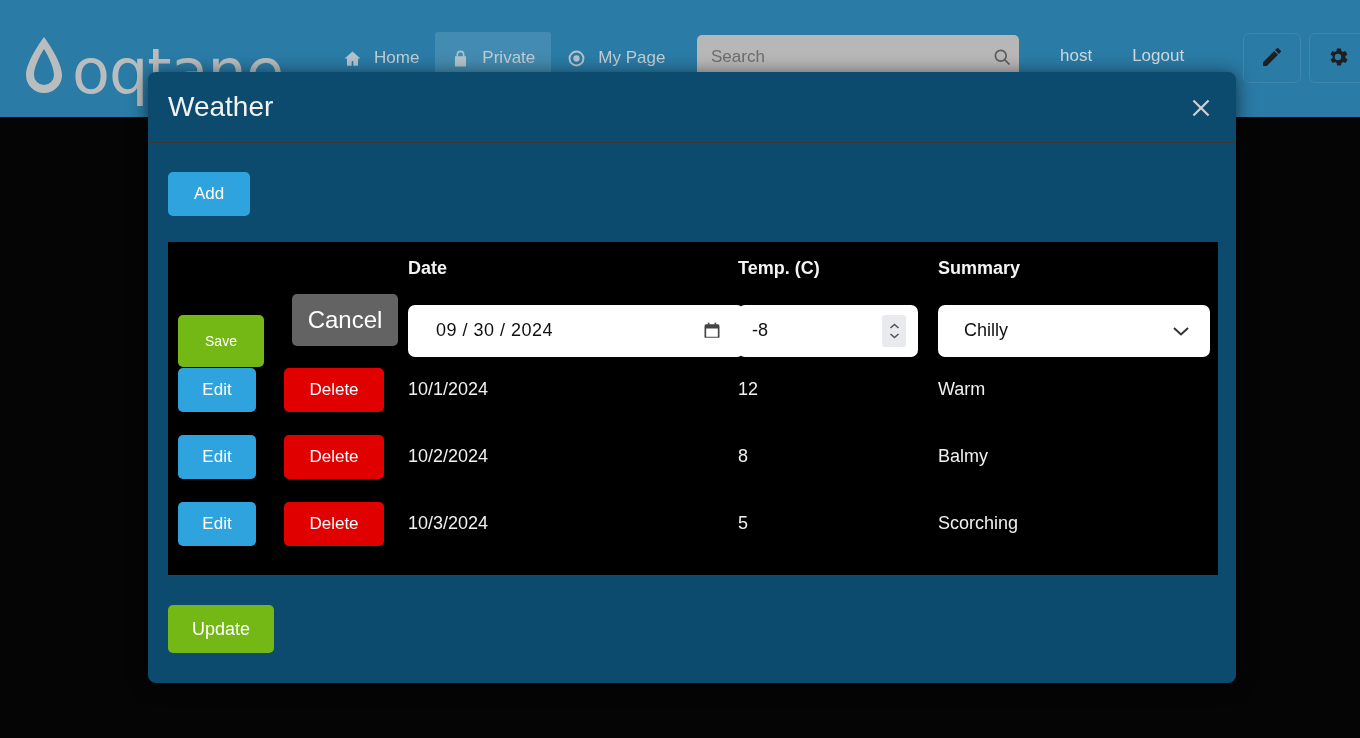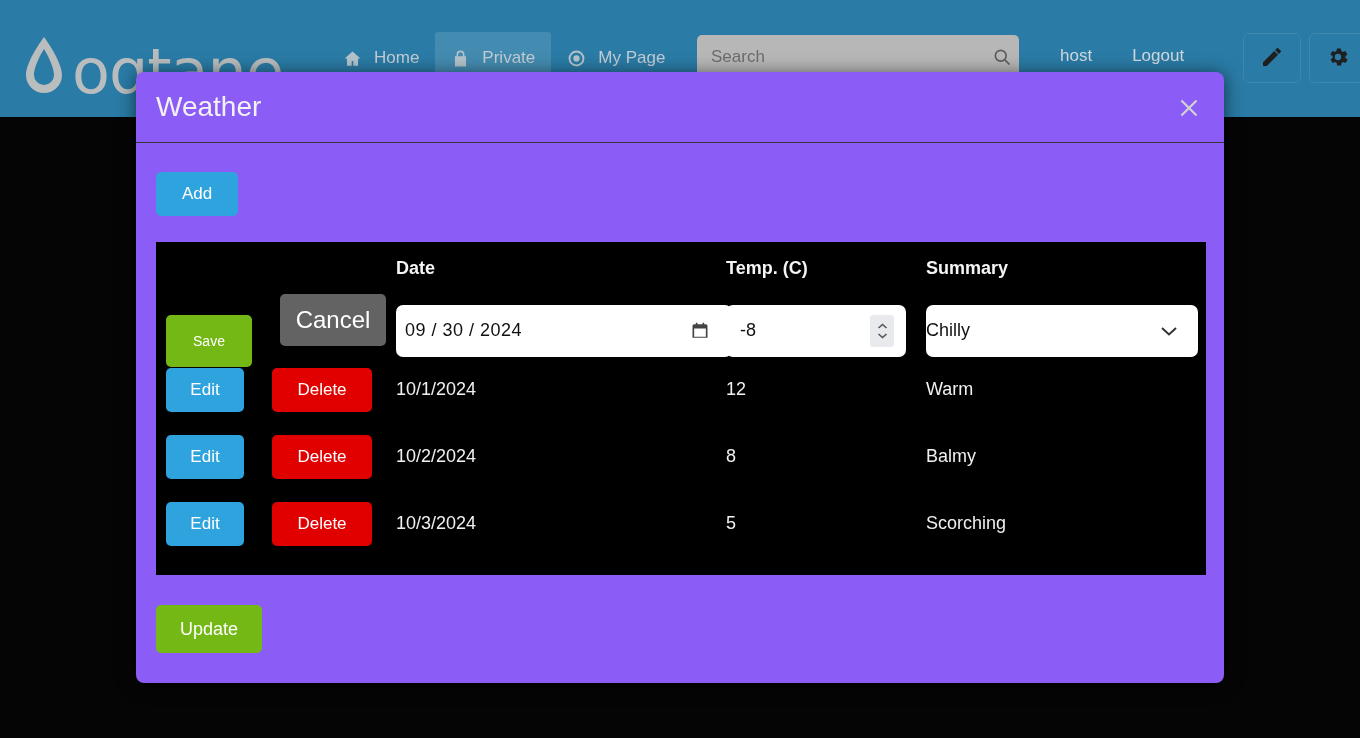--- a/index.html
+++ b/index.html
@@ -55,22 +55,22 @@
   .icon-btns { position:absolute; left:1243px; top:33px; display:flex; gap:8px; }
   .icon-btn {
     width:58px; height:50px; border:1px solid #3f87ad; border-radius:6px;
     display:flex; align-items:center; justify-content:center; cursor:pointer;
     background:transparent; color:#1f1f1f;
   }
   .icon-btn svg { width:24px; height:24px; fill:currentColor; }
 
   
   .modal {
-    position:absolute; left:136px; top:72px; width:1088px; height:611px;
-    background:#8b5cf6; border-radius:8px; overflow:hidden;
+    position:absolute; left:148px; top:72px; width:1088px; height:611px;
+    background:#0c4a6e; border-radius:8px; overflow:hidden;
     box-shadow: 0 2px 18px rgba(0,0,0,0.6);
   }
   .modal-head {
     position:relative; height:71px; border-bottom:1px solid #383838;
     display:flex; align-items:center;
   }
   .modal-title { margin-left:20px; font-size:28px; color:#f2f2f2; font-weight:400; }
   .modal-close {
     position:absolute; right:18px; top:20px; width:34px; height:34px;
     display:flex; align-items:center; justify-content:center;
@@ -102,42 +102,42 @@
     align-items:center;
   }
   .hrow { height:52px; }
   .th { color:#f4f4f4; font-size:18px; font-weight:bold; }
   .editrow { height:62px; }
   .datarow { height:67px; }
   .cell-actions { display:flex; gap:28px; padding-left:10px; }
   .cell-text { color:#f0f0f0; font-size:18px; }
   .date-box {
     position:relative; width:336px; height:52px; background:#fff; border-radius:7px;
-    display:flex; align-items:center; padding:0 9px;
+    display:flex; align-items:center; padding:0 28px;
   }
   .date-box .val { font-size:18px; color:#111; letter-spacing:0.5px; }
   .cal-icon { position:absolute; right:22px; top:16px; width:20px; height:20px; color:#444; }
   .cal-icon svg { width:20px; height:20px; fill:currentColor; }
 
   .num-box {
     position:relative; width:180px; height:52px; background:#fff; border-radius:7px;
     display:flex; align-items:center; padding:0 14px;
   }
   .num-box .val { font-size:18px; color:#111; }
   .spin {
     position:absolute; right:12px; top:10px; width:24px; height:32px;
     background:#e8eaee; border-radius:3px;
     display:flex; flex-direction:column; align-items:center; justify-content:center; gap:2px;
     cursor:pointer; color:#555;
   }
   .spin svg { width:11px; height:7px; stroke:currentColor; fill:none; stroke-width:1.6; }
 
   .sel-box {
     position:relative; width:272px; height:52px; background:#fff; border-radius:7px;
-    display:flex; align-items:center; padding:0 0; cursor:pointer;
+    display:flex; align-items:center; padding:0 26px; cursor:pointer;
   }
   .sel-box .val { font-size:18px; color:#111; }
   .chev { position:absolute; right:20px; top:18px; width:18px; height:12px; color:#333; }
   .chev svg { width:18px; height:12px; stroke:currentColor; fill:none; stroke-width:2; }
 </style>
 </head>
 <body>
 
 <div id="root">
 

